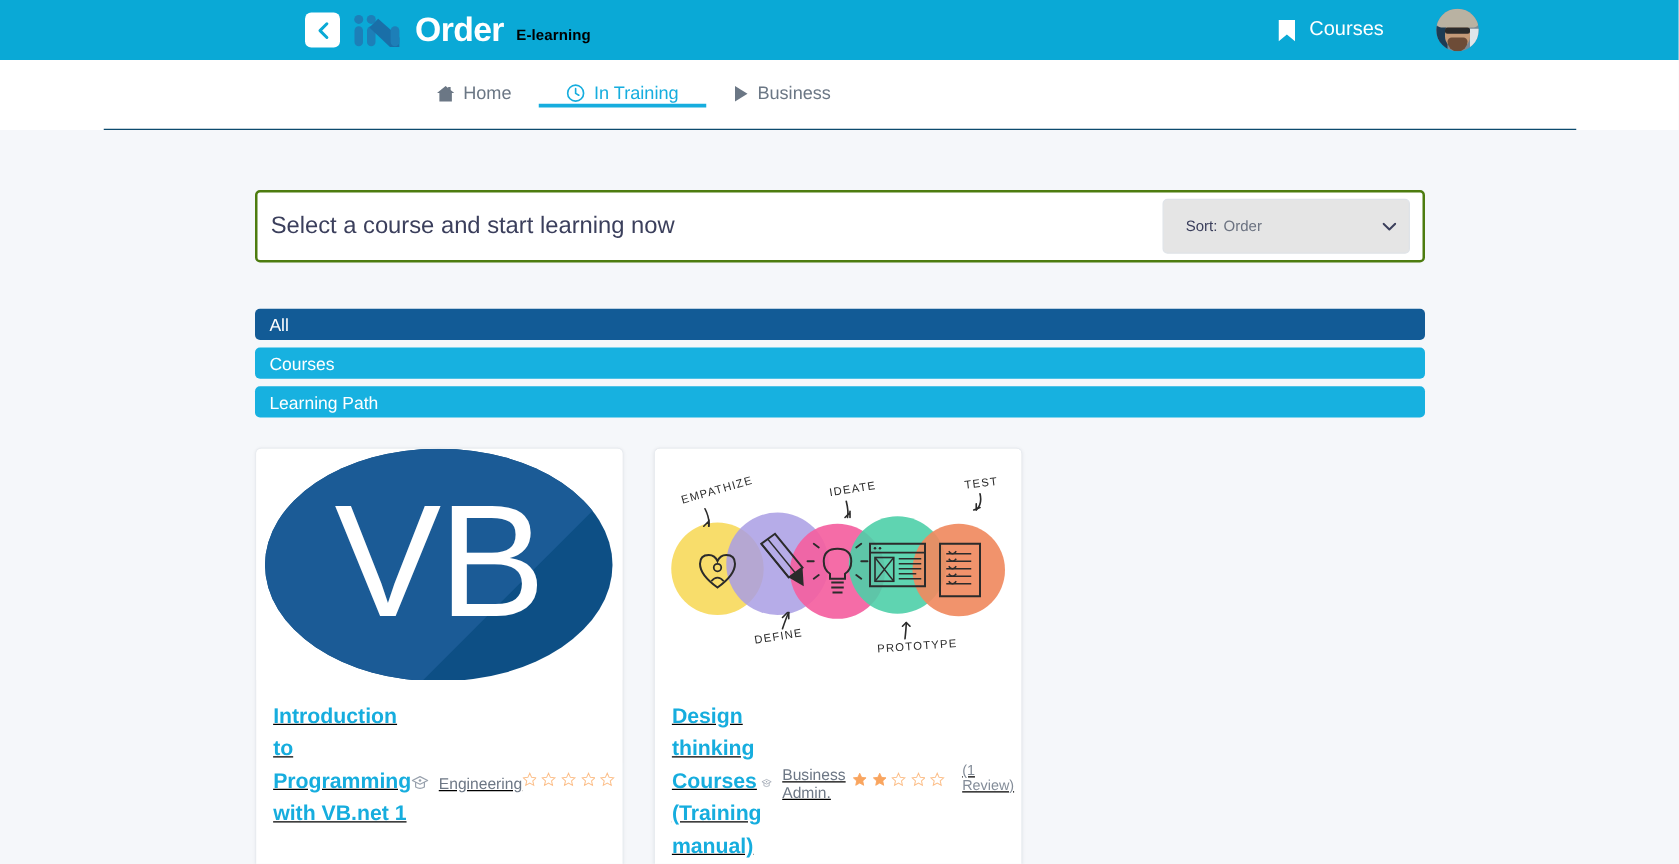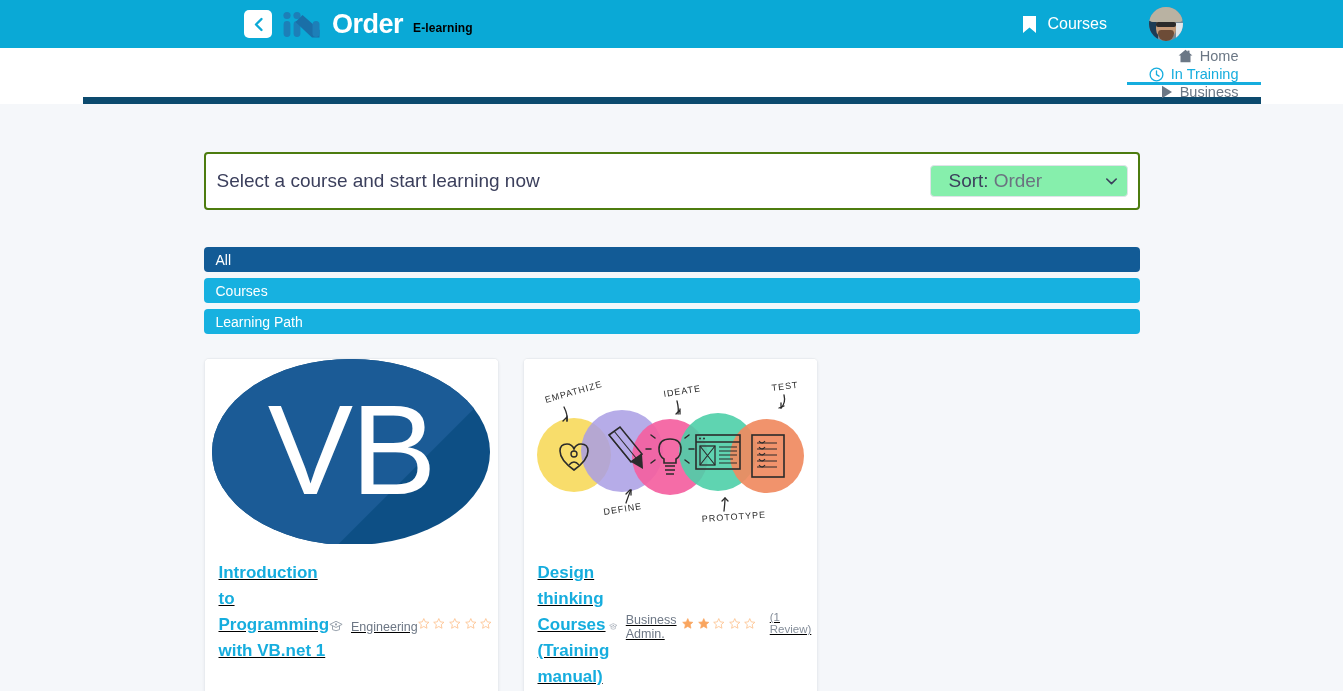--- a/index.html
+++ b/index.html
@@ -95,24 +95,23 @@
   
   .navbar {
     background: #ffffff;
     height: 56px;
   }
   .navbar-inner {
     width: 1178px;
     margin: 0 auto;
     height: 56px;
     display: flex;
-    align-items: flex-end;
+    align-items: center;
     padding-left: 244px;
-    border-bottom: 7px solid #0c4a6e;
-    flex-direction: column;
+    border-bottom: 1px solid #0c4a6e;
   }
   .nav-tab {
     display: flex;
     align-items: center;
     gap: 7px;
     padding: 0 22px;
     font-size: 14.5px;
     color: #6b7785;
     cursor: pointer;
     border-bottom: 3px solid transparent;
@@ -140,28 +139,28 @@
     justify-content: space-between;
     padding: 0 10px 0 10px;
   }
   .sort-title {
     font-size: 19px;
     color: #3b3f5c;
     margin-left: 1px;
   }
   .sort-select {
     width: 198px;
-    height: 32px;
+    height: 44px;
     border: 1px solid #dfe3e8;
     border-radius: 4px;
-    background: #86efac;
+    background: #e5e5e5;
     display: flex;
     align-items: center;
     padding: 0 10px 0 18px;
-    font-size: 19px;
+    font-size: 12px;
     cursor: pointer;
     position: relative;
   }
   .sort-select .s-label { color: #3b3f5c; margin-right: 5px; }
   .sort-select .s-value { color: #6b7280; }
   .sort-select .s-caret {
     position: absolute; right: 10px; top: 50%;
     transform: translateY(-50%);
     color: #3b3f5c; font-size: 12px;
   }

